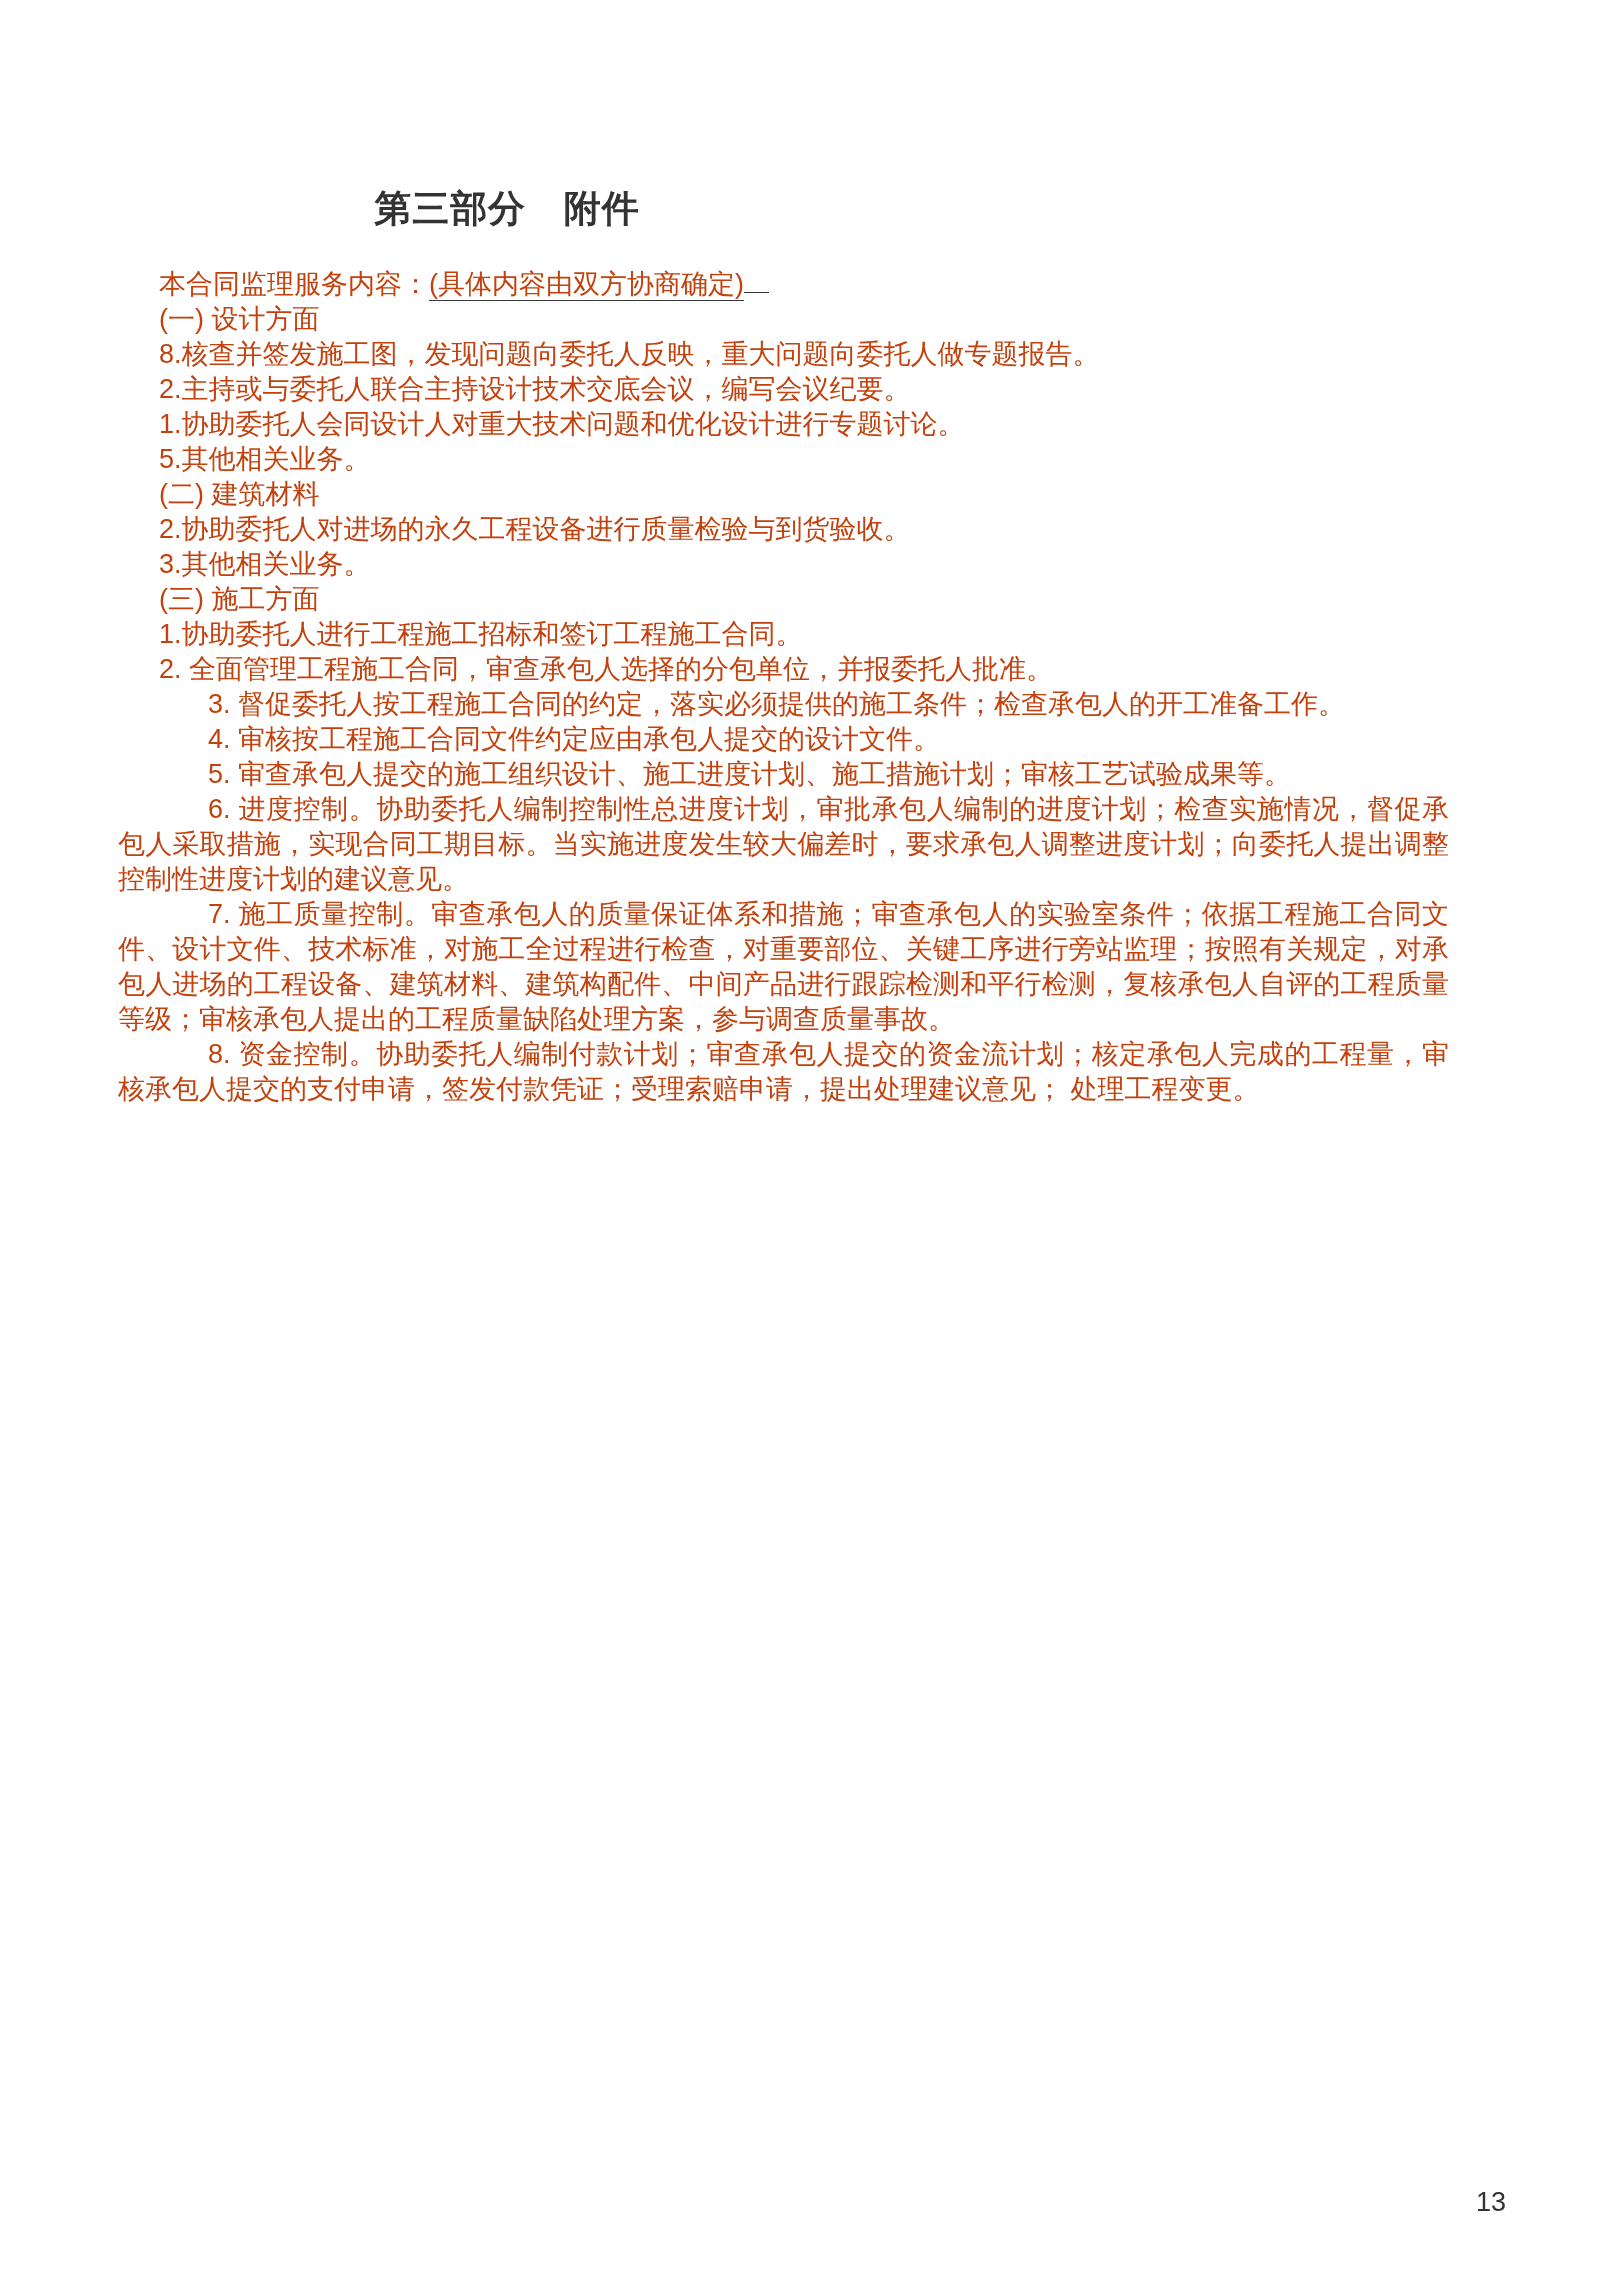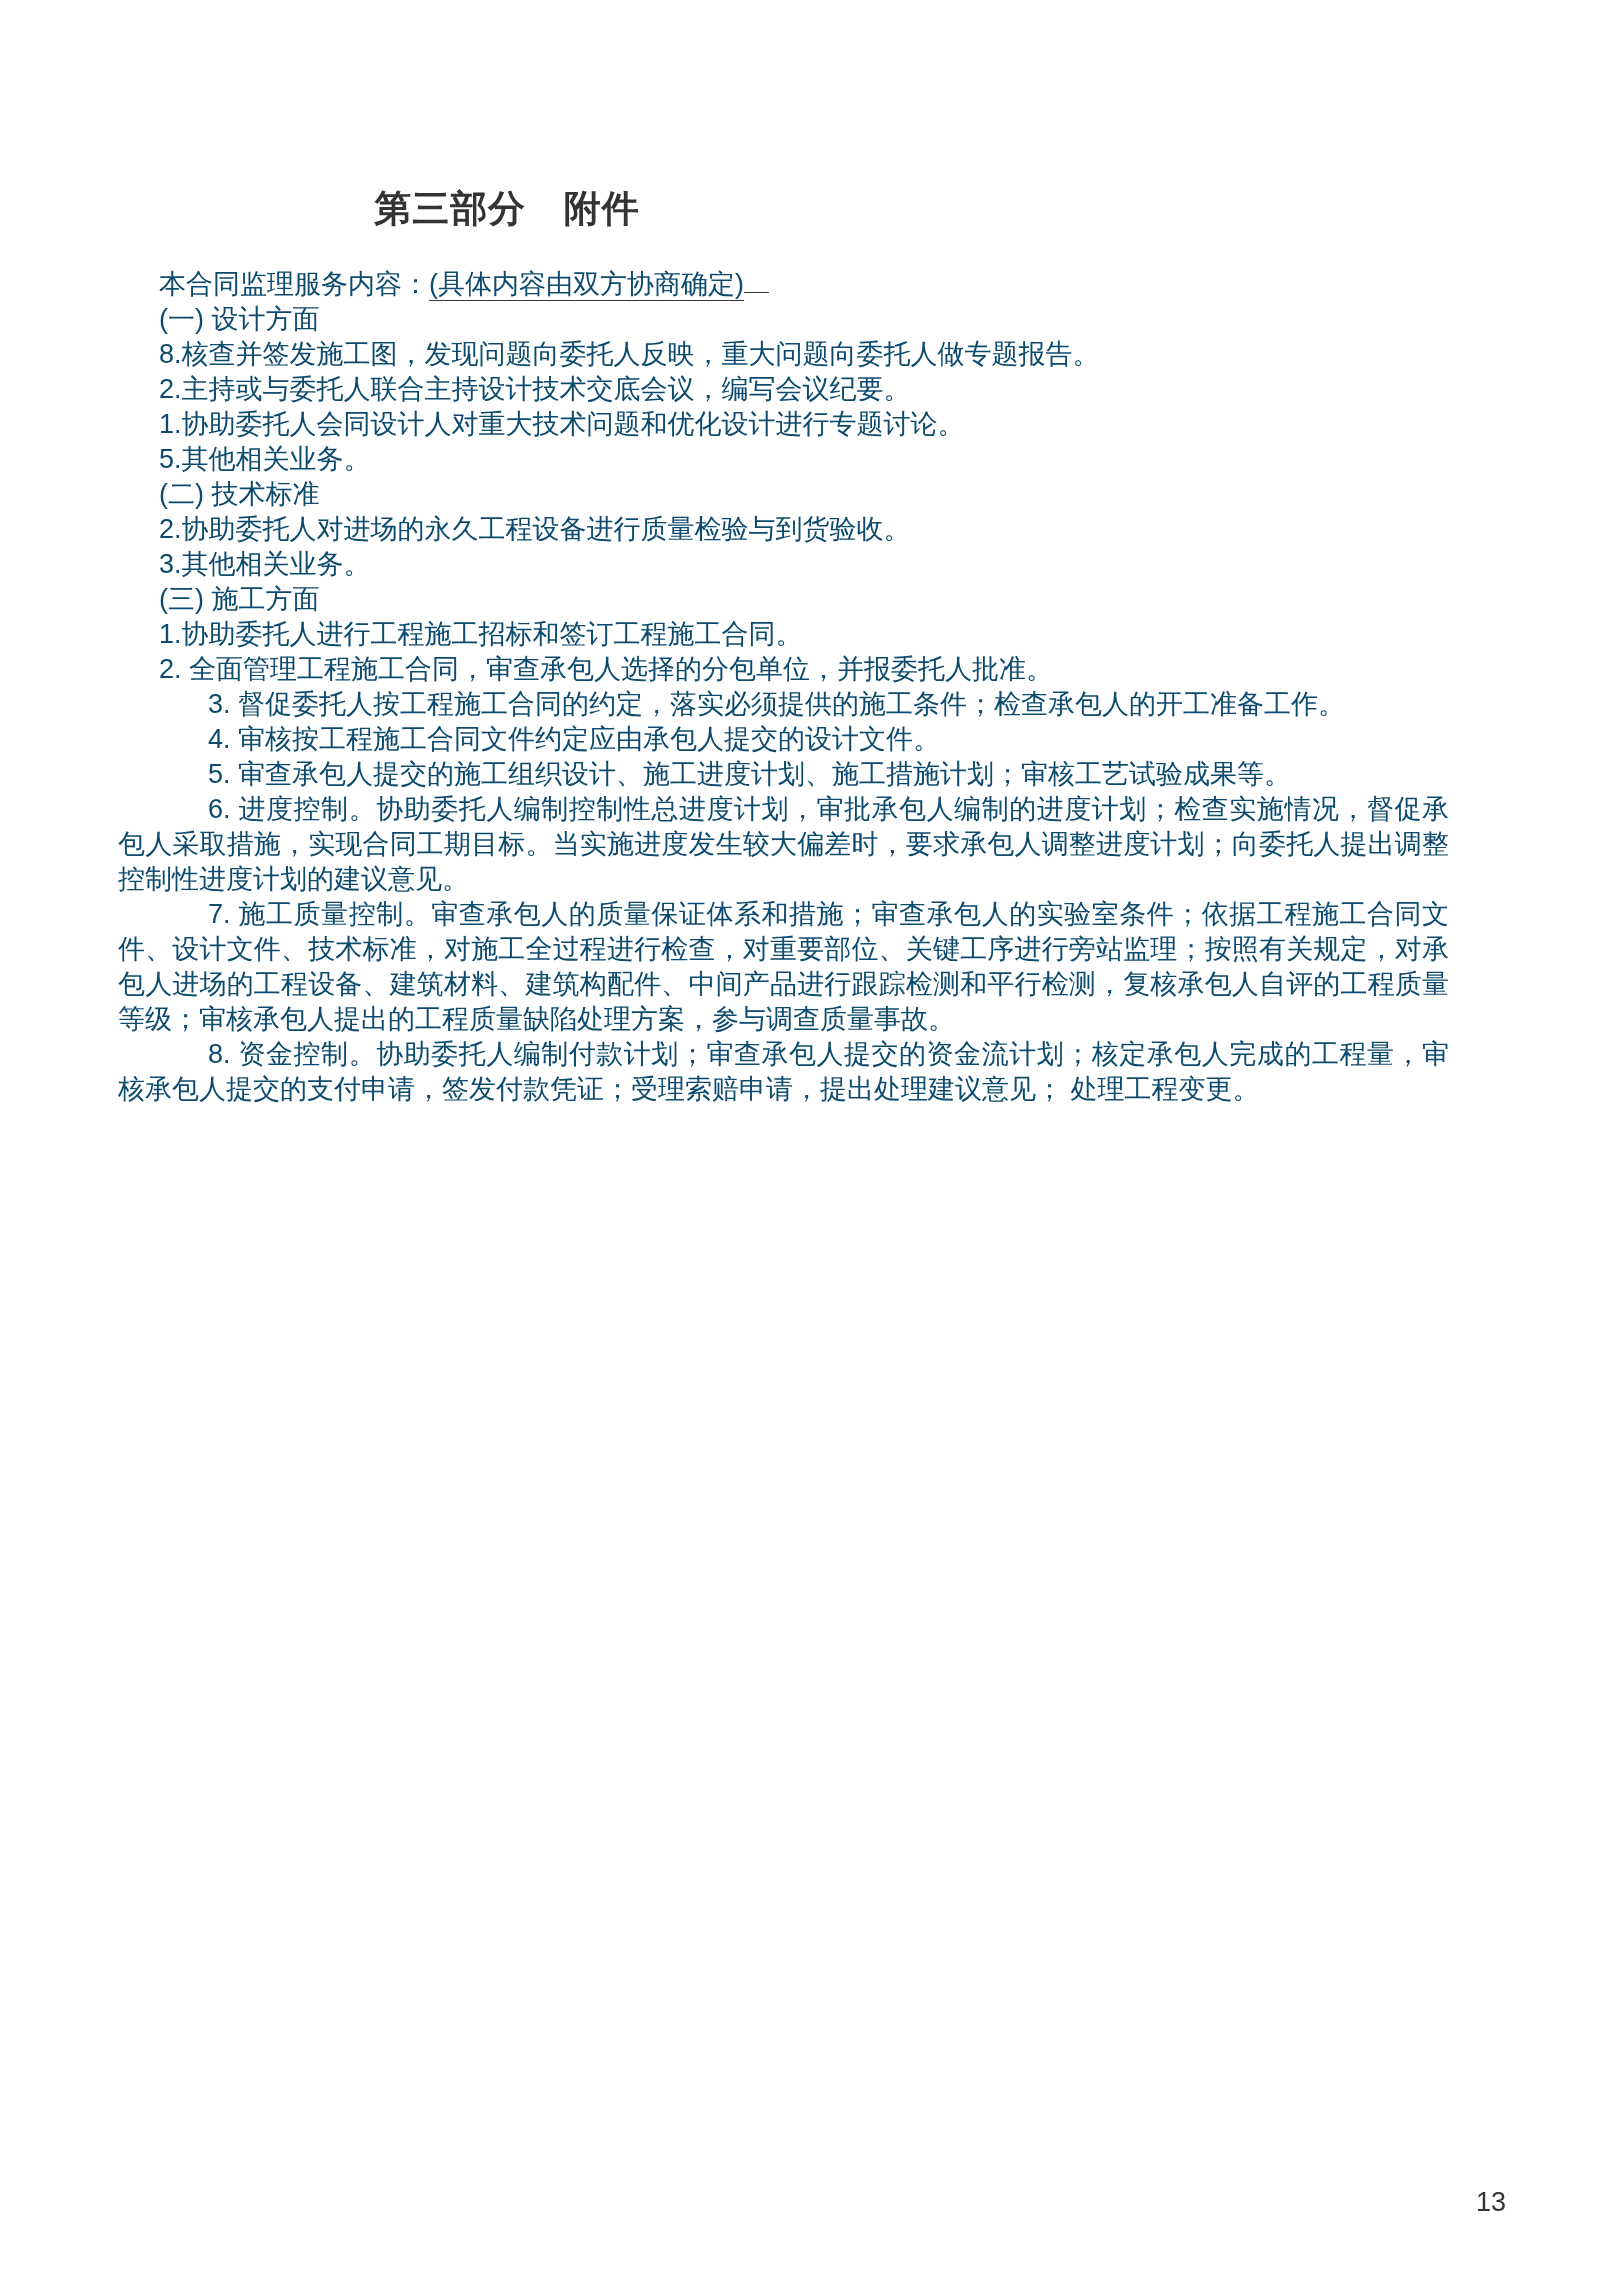--- a/index.html
+++ b/index.html
@@ -32,21 +32,21 @@
     margin: 0 0 34px 0;
     letter-spacing: 0.9px;
     color: #333333;
   }
   p.para {
     margin: 0;
     font-size: 27px;
     line-height: 35px;
     text-align: justify;
     text-justify: inter-character;
-    color: #0c4a6e;
+    color: #c2410c;
   }
   .indent-small { text-indent: 41px; }
   .indent-large { text-indent: 90px; }
   .u {
     border-bottom: 1.8px solid #383838;
     padding-bottom: 0.9px;
   }
   .fill {
     display: inline-block;
     width: 25px;
@@ -71,21 +71,21 @@
   <h1 class="doc-title">第三部分　附件</h1>
 
   <p class="para indent-small"><span>本合同监理服务内容：</span><span class="u">(具体内容由双方协商确定)</span><span class="fill"></span></p>
 
   <div id="paragraphs">
       <p class="para indent-small">(一) 设计方面</p>
       <p class="para indent-small">8.核查并签发施工图，发现问题向委托人反映，重大问题向委托人做专题报告。</p>
       <p class="para indent-small">2.主持或与委托人联合主持设计技术交底会议，编写会议纪要。</p>
       <p class="para indent-small">1.协助委托人会同设计人对重大技术问题和优化设计进行专题讨论。</p>
       <p class="para indent-small">5.其他相关业务。</p>
-      <p class="para indent-small">(二) 技术标准</p>
+      <p class="para indent-small">(二) 建筑材料</p>
       <p class="para indent-small">2.协助委托人对进场的永久工程设备进行质量检验与到货验收。</p>
       <p class="para indent-small">3.其他相关业务。</p>
       <p class="para indent-small">(三) 施工方面</p>
       <p class="para indent-small">1.协助委托人进行工程施工招标和签订工程施工合同。</p>
       <p class="para indent-small">2. 全面管理工程施工合同，审查承包人选择的分包单位，并报委托人批准。</p>
       <p class="para indent-large">3. 督促委托人按工程施工合同的约定，落实必须提供的施工条件；检查承包人的开工准备工作。</p>
       <p class="para indent-large">4. 审核按工程施工合同文件约定应由承包人提交的设计文件。</p>
       <p class="para indent-large">5. 审查承包人提交的施工组织设计、施工进度计划、施工措施计划；审核工艺试验成果等。</p>
       <p class="para indent-large">6. 进度控制。协助委托人编制控制性总进度计划，审批承包人编制的进度计划；检查实施情况，督促承包人采取措施，实现合同工期目标。当实施进度发生较大偏差时，要求承包人调整进度计划；向委托人提出调整控制性进度计划的建议意见。</p>
       <p class="para indent-large">7. 施工质量控制。审查承包人的质量保证体系和措施；审查承包人的实验室条件；依据工程施工合同文件、设计文件、技术标准，对施工全过程进行检查，对重要部位、关键工序进行旁站监理；按照有关规定，对承包人进场的工程设备、建筑材料、建筑构配件、中间产品进行跟踪检测和平行检测，复核承包人自评的工程质量等级；审核承包人提出的工程质量缺陷处理方案，参与调查质量事故。</p>

